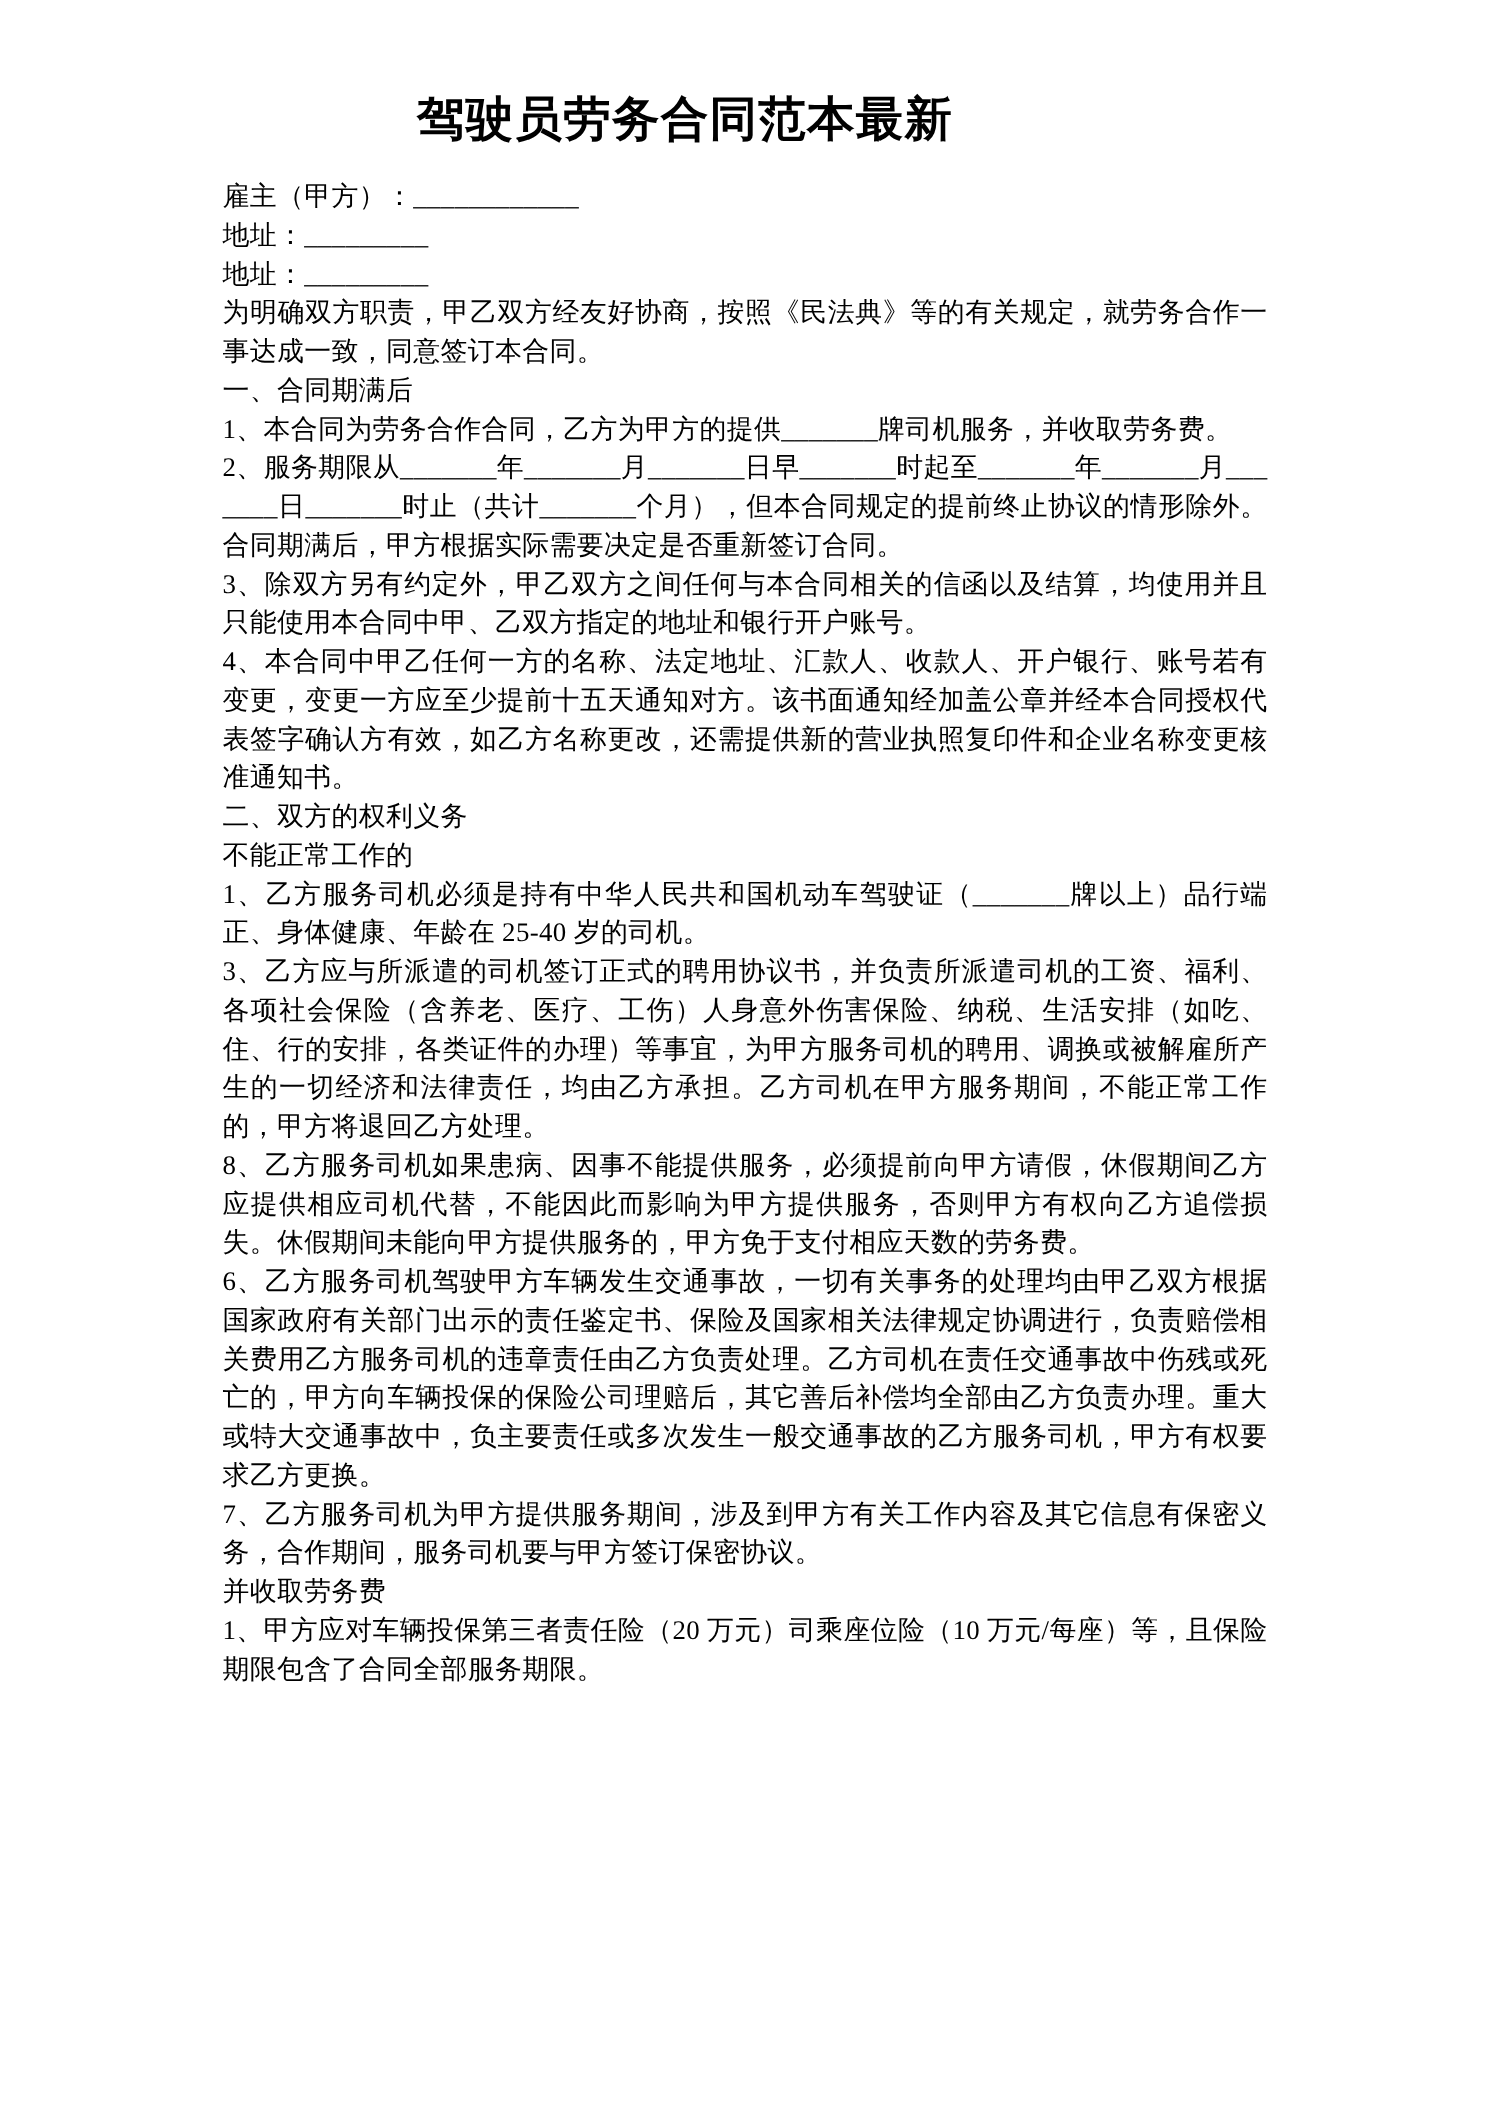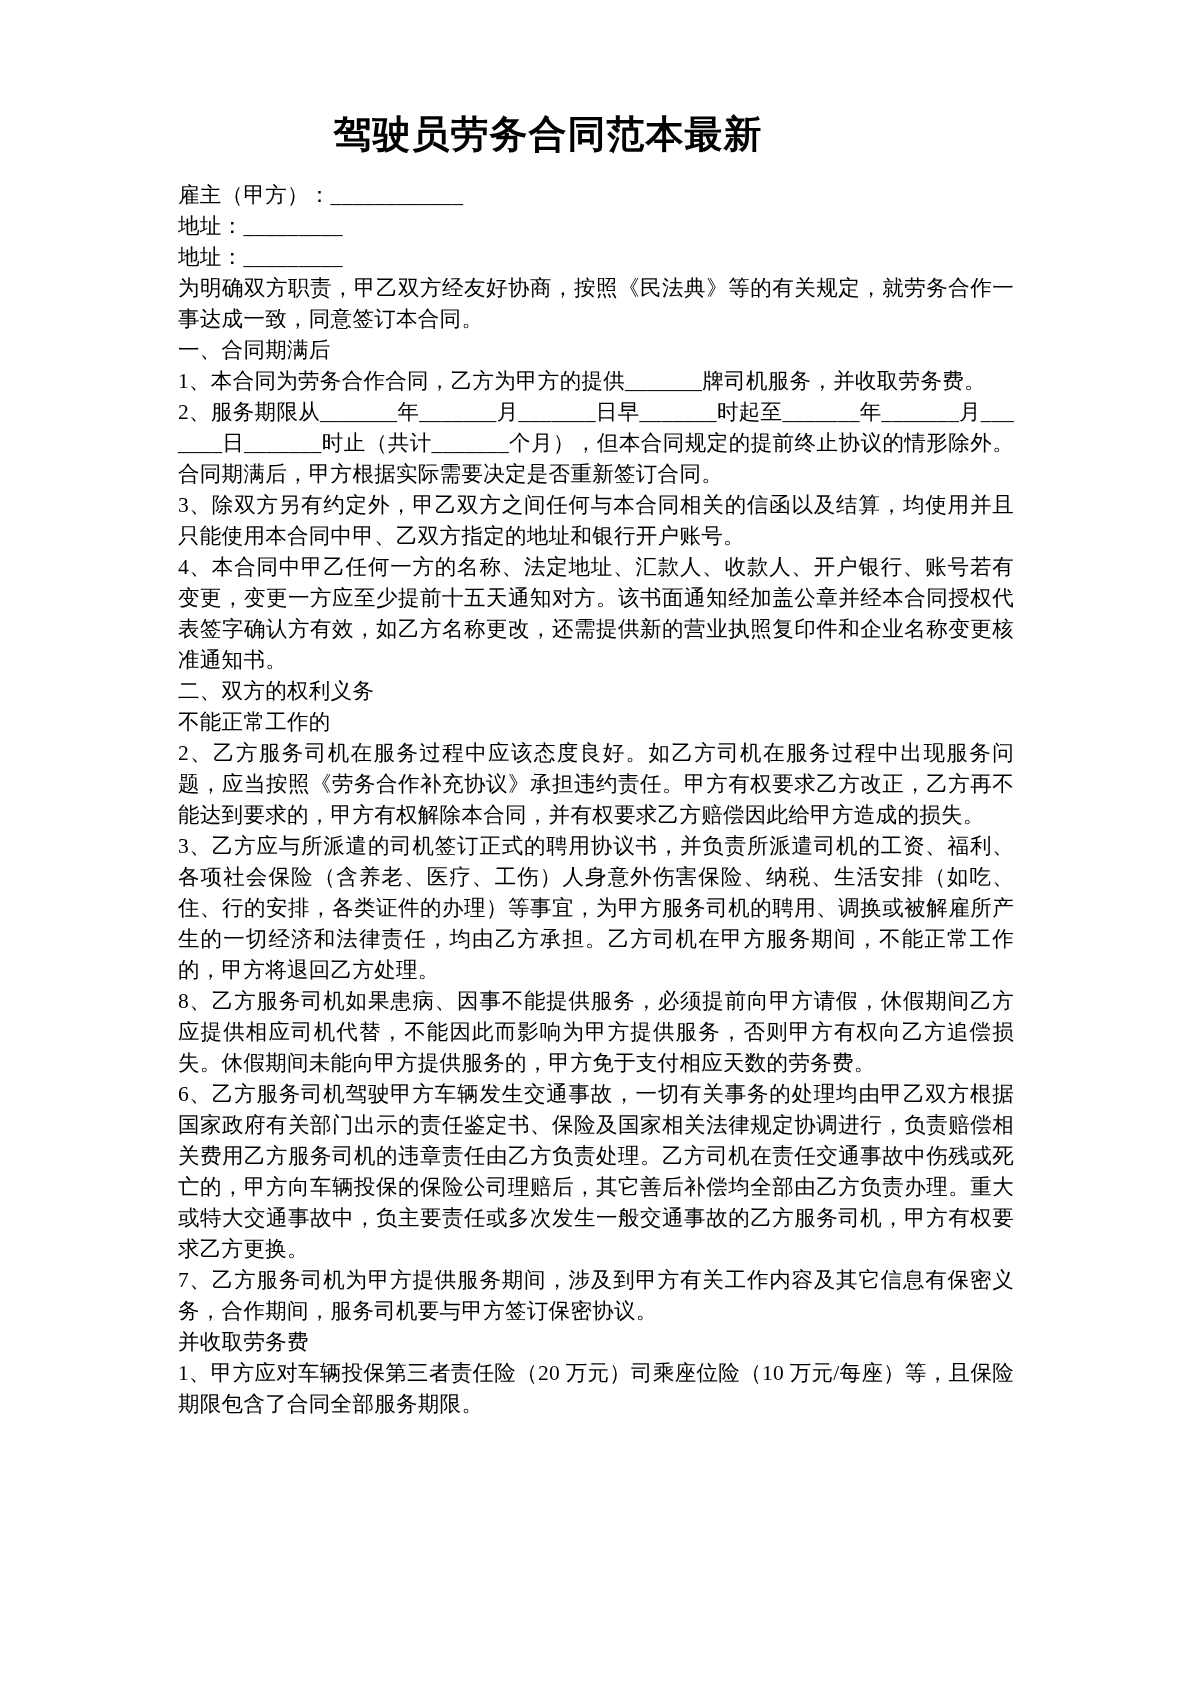--- a/index.html
+++ b/index.html
@@ -7,21 +7,21 @@
     padding: 0;
     background: #ffffff;
   }
   .page {
     position: relative;
     width: 1190px;
     height: 1683px;
     box-sizing: border-box;
     background: #ffffff;
     color: #000000;
-    padding: 108px 176px 40px 178px;
+    padding: 70px 176px 40px 178px;
     overflow: hidden;
     font-family: "Liberation Serif", "DejaVu Serif", serif;
   }
   .title {
     font-family: "Liberation Serif", "DejaVu Serif", serif;
     font-weight: 700;
     font-size: 38px;
     line-height: 52px;
     text-align: center;
     margin: 0 0 20px 0;
@@ -59,21 +59,21 @@
 
   <div class="doc-body">
       <p class="line">为明确双方职责，甲乙双方经友好协商，按照《民法典》等的有关规定，就劳务合作一事达成一致，同意签订本合同。</p>
       <p class="line">一、合同期满后</p>
       <p class="line">1、本合同为劳务合作合同，乙方为甲方的提供_______牌司机服务，并收取劳务费。</p>
       <p class="line">2、服务期限从_______年_______月_______日早_______时起至_______年_______月_______日_______时止（共计_______个月），但本合同规定的提前终止协议的情形除外。合同期满后，甲方根据实际需要决定是否重新签订合同。</p>
       <p class="line">3、除双方另有约定外，甲乙双方之间任何与本合同相关的信函以及结算，均使用并且只能使用本合同中甲、乙双方指定的地址和银行开户账号。</p>
       <p class="line">4、本合同中甲乙任何一方的名称、法定地址、汇款人、收款人、开户银行、账号若有变更，变更一方应至少提前十五天通知对方。该书面通知经加盖公章并经本合同授权代表签字确认方有效，如乙方名称更改，还需提供新的营业执照复印件和企业名称变更核准通知书。</p>
       <p class="line">二、双方的权利义务</p>
       <p class="line">不能正常工作的</p>
-      <p class="line">2、乙方服务司机在服务过程中应该态度良好。如乙方司机在服务过程中出现服务问题，应当按照《劳务合作补充协议》承担违约责任。甲方有权要求乙方改正，乙方再不能达到要求的，甲方有权解除本合同，并有权要求乙方赔偿因此给甲方造成的损失。</p>
+      <p class="line">1、乙方服务司机必须是持有中华人民共和国机动车驾驶证（_______牌以上）品行端正、身体健康、年龄在 25-40 岁的司机。</p>
       <p class="line">3、乙方应与所派遣的司机签订正式的聘用协议书，并负责所派遣司机的工资、福利、各项社会保险（含养老、医疗、工伤）人身意外伤害保险、纳税、生活安排（如吃、住、行的安排，各类证件的办理）等事宜，为甲方服务司机的聘用、调换或被解雇所产生的一切经济和法律责任，均由乙方承担。乙方司机在甲方服务期间，不能正常工作的，甲方将退回乙方处理。</p>
       <p class="line">8、乙方服务司机如果患病、因事不能提供服务，必须提前向甲方请假，休假期间乙方应提供相应司机代替，不能因此而影响为甲方提供服务，否则甲方有权向乙方追偿损失。休假期间未能向甲方提供服务的，甲方免于支付相应天数的劳务费。</p>
       <p class="line">6、乙方服务司机驾驶甲方车辆发生交通事故，一切有关事务的处理均由甲乙双方根据国家政府有关部门出示的责任鉴定书、保险及国家相关法律规定协调进行，负责赔偿相关费用乙方服务司机的违章责任由乙方负责处理。乙方司机在责任交通事故中伤残或死亡的，甲方向车辆投保的保险公司理赔后，其它善后补偿均全部由乙方负责办理。重大或特大交通事故中，负主要责任或多次发生一般交通事故的乙方服务司机，甲方有权要求乙方更换。</p>
       <p class="line">7、乙方服务司机为甲方提供服务期间，涉及到甲方有关工作内容及其它信息有保密义务，合作期间，服务司机要与甲方签订保密协议。</p>
       <p class="line">并收取劳务费</p>
       <p class="line">1、甲方应对车辆投保第三者责任险（20 万元）司乘座位险（10 万元/每座）等，且保险期限包含了合同全部服务期限。</p>
     </div>
 </div>
 
 </body></html>

